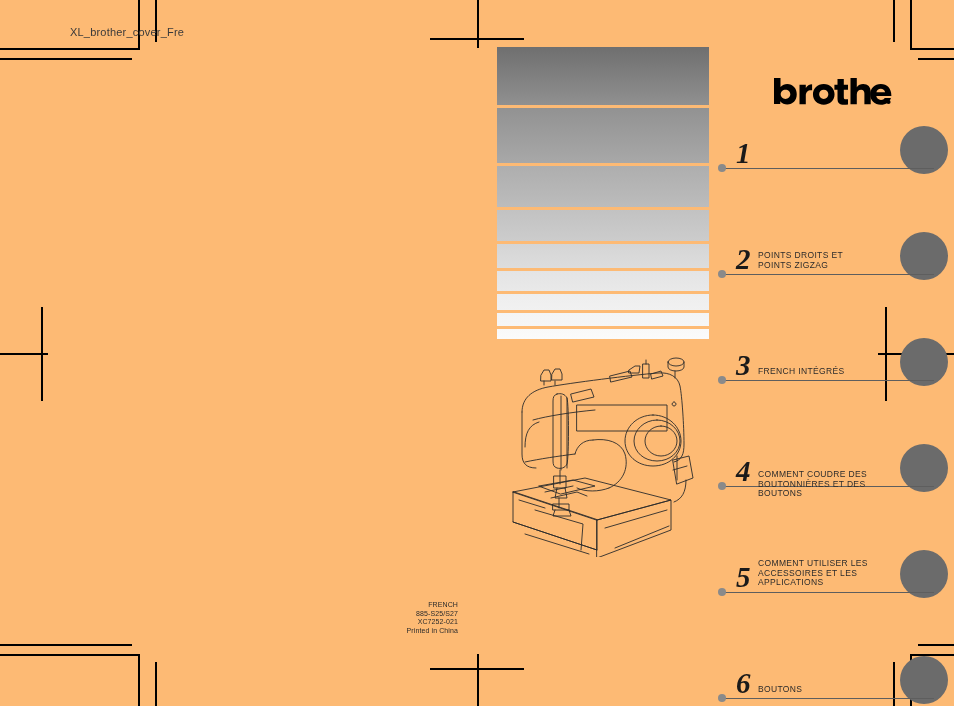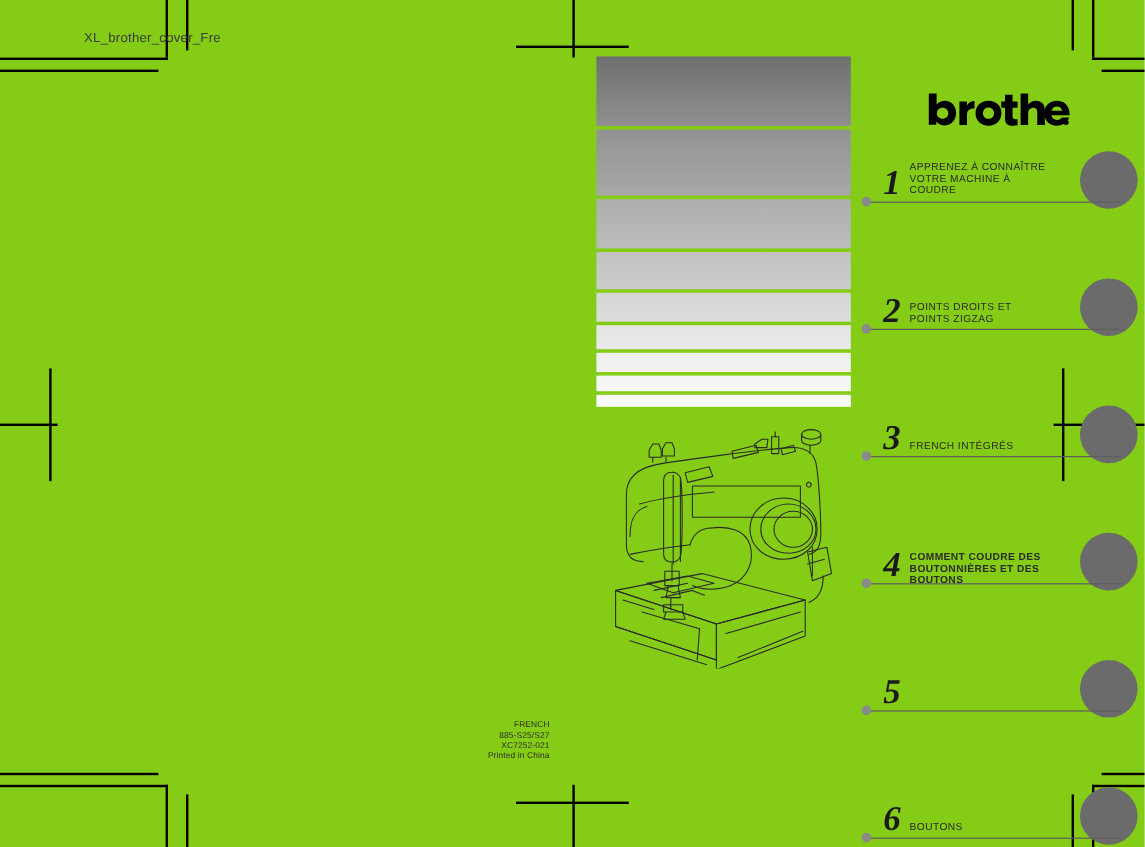--- a/index.html
+++ b/index.html
@@ -7,21 +7,21 @@
     padding: 0;
     background: #ffffff;
   }
   body {
     font-family: "Liberation Sans", sans-serif;
   }
   #page {
     position: relative;
     width: 954px;
     height: 706px;
-    background: #84cc16;
+    background: #fdba74;
     overflow: hidden;
   }
 
   
   .mark {
     position: absolute;
     background: #000000;
   }
   .mark-h { height: 2px; }
   .mark-v { width: 2px; }
@@ -127,21 +127,21 @@
   .c5 .chap-circle { top: 4px; }
   .c6 .chap-circle { top: 4px; }
 
   .chap-rule  { top: 46px; }
   .chap-dot   { top: 42px; }
   .chap-num   { left: 18px; top: 17px; }
 
   .c1 .chap-label { top: 13px; }
   .c2 .chap-label { top: 23px; }
   .c3 .chap-label { top: 33px; }
-  .c4 .chap-label { top: 20px; font-weight: bold; }
+  .c4 .chap-label { top: 30px; }
   .c5 .chap-label { top: 13px; }
   .c6 .chap-label { top: 33px; }
 
   
   #machine {
     position: absolute;
     left: 505px;
     top: 352px;
     width: 202px;
     height: 205px;
@@ -269,23 +269,20 @@
     </svg>
   </div>
 
   <div id="chapters">
 
     <div class="chapter c1">
       <div class="chap-circle" style="background: rgb(107, 107, 107);"></div>
       <div class="chap-rule" style="background: rgb(94, 94, 94);"></div>
       <div class="chap-dot"></div>
       <div class="chap-num">1</div>
-      <div class="chap-label">APPRENEZ À CONNAÎTRE
-VOTRE MACHINE À
-COUDRE</div>
     </div>
 
     <div class="chapter c2">
       <div class="chap-circle" style="background: rgb(107, 107, 107);"></div>
       <div class="chap-rule" style="background: rgb(94, 94, 94);"></div>
       <div class="chap-dot"></div>
       <div class="chap-num">2</div>
       <div class="chap-label">POINTS DROITS ET
 POINTS ZIGZAG</div>
     </div>
@@ -306,20 +303,23 @@
       <div class="chap-label">COMMENT COUDRE DES
 BOUTONNIÈRES ET DES
 BOUTONS</div>
     </div>
 
     <div class="chapter c5">
       <div class="chap-circle" style="background: rgb(107, 107, 107);"></div>
       <div class="chap-rule" style="background: rgb(94, 94, 94);"></div>
       <div class="chap-dot"></div>
       <div class="chap-num">5</div>
+      <div class="chap-label">COMMENT UTILISER LES
+ACCESSOIRES ET LES
+APPLICATIONS</div>
     </div>
 
     <div class="chapter c6">
       <div class="chap-circle" style="background: rgb(107, 107, 107);"></div>
       <div class="chap-rule" style="background: rgb(94, 94, 94);"></div>
       <div class="chap-dot"></div>
       <div class="chap-num">6</div>
       <div class="chap-label">BOUTONS</div>
     </div>
 

